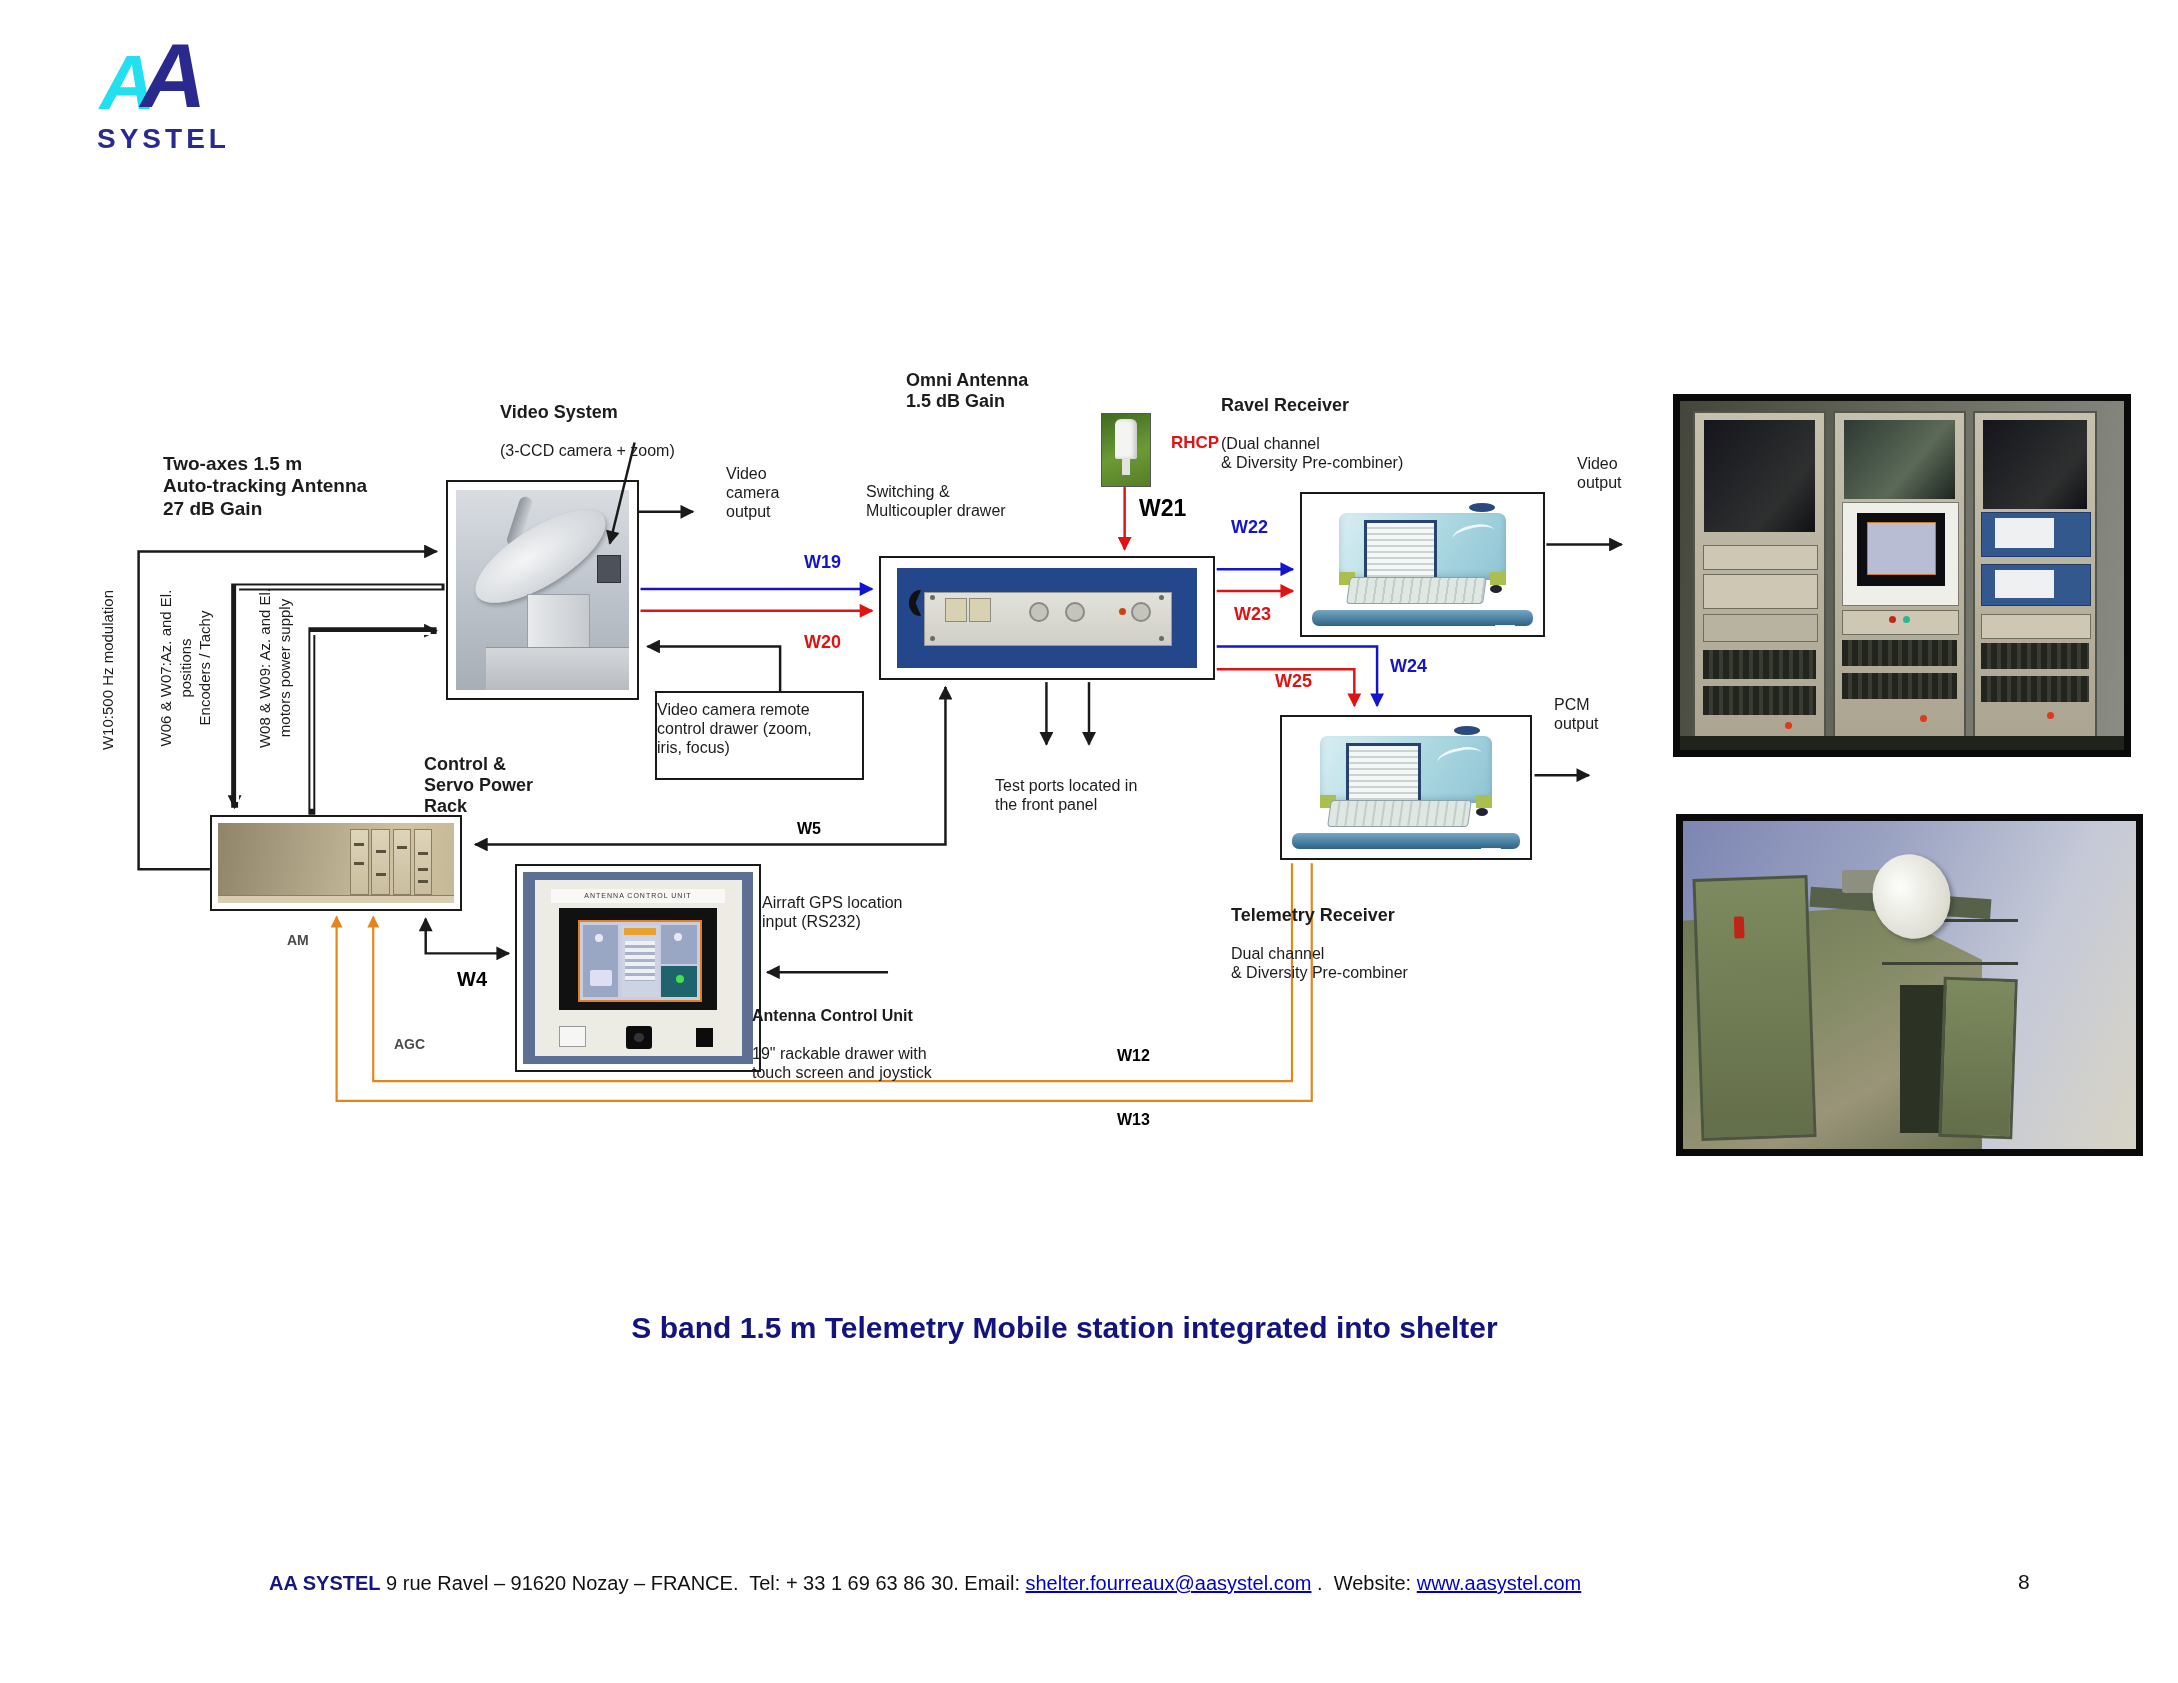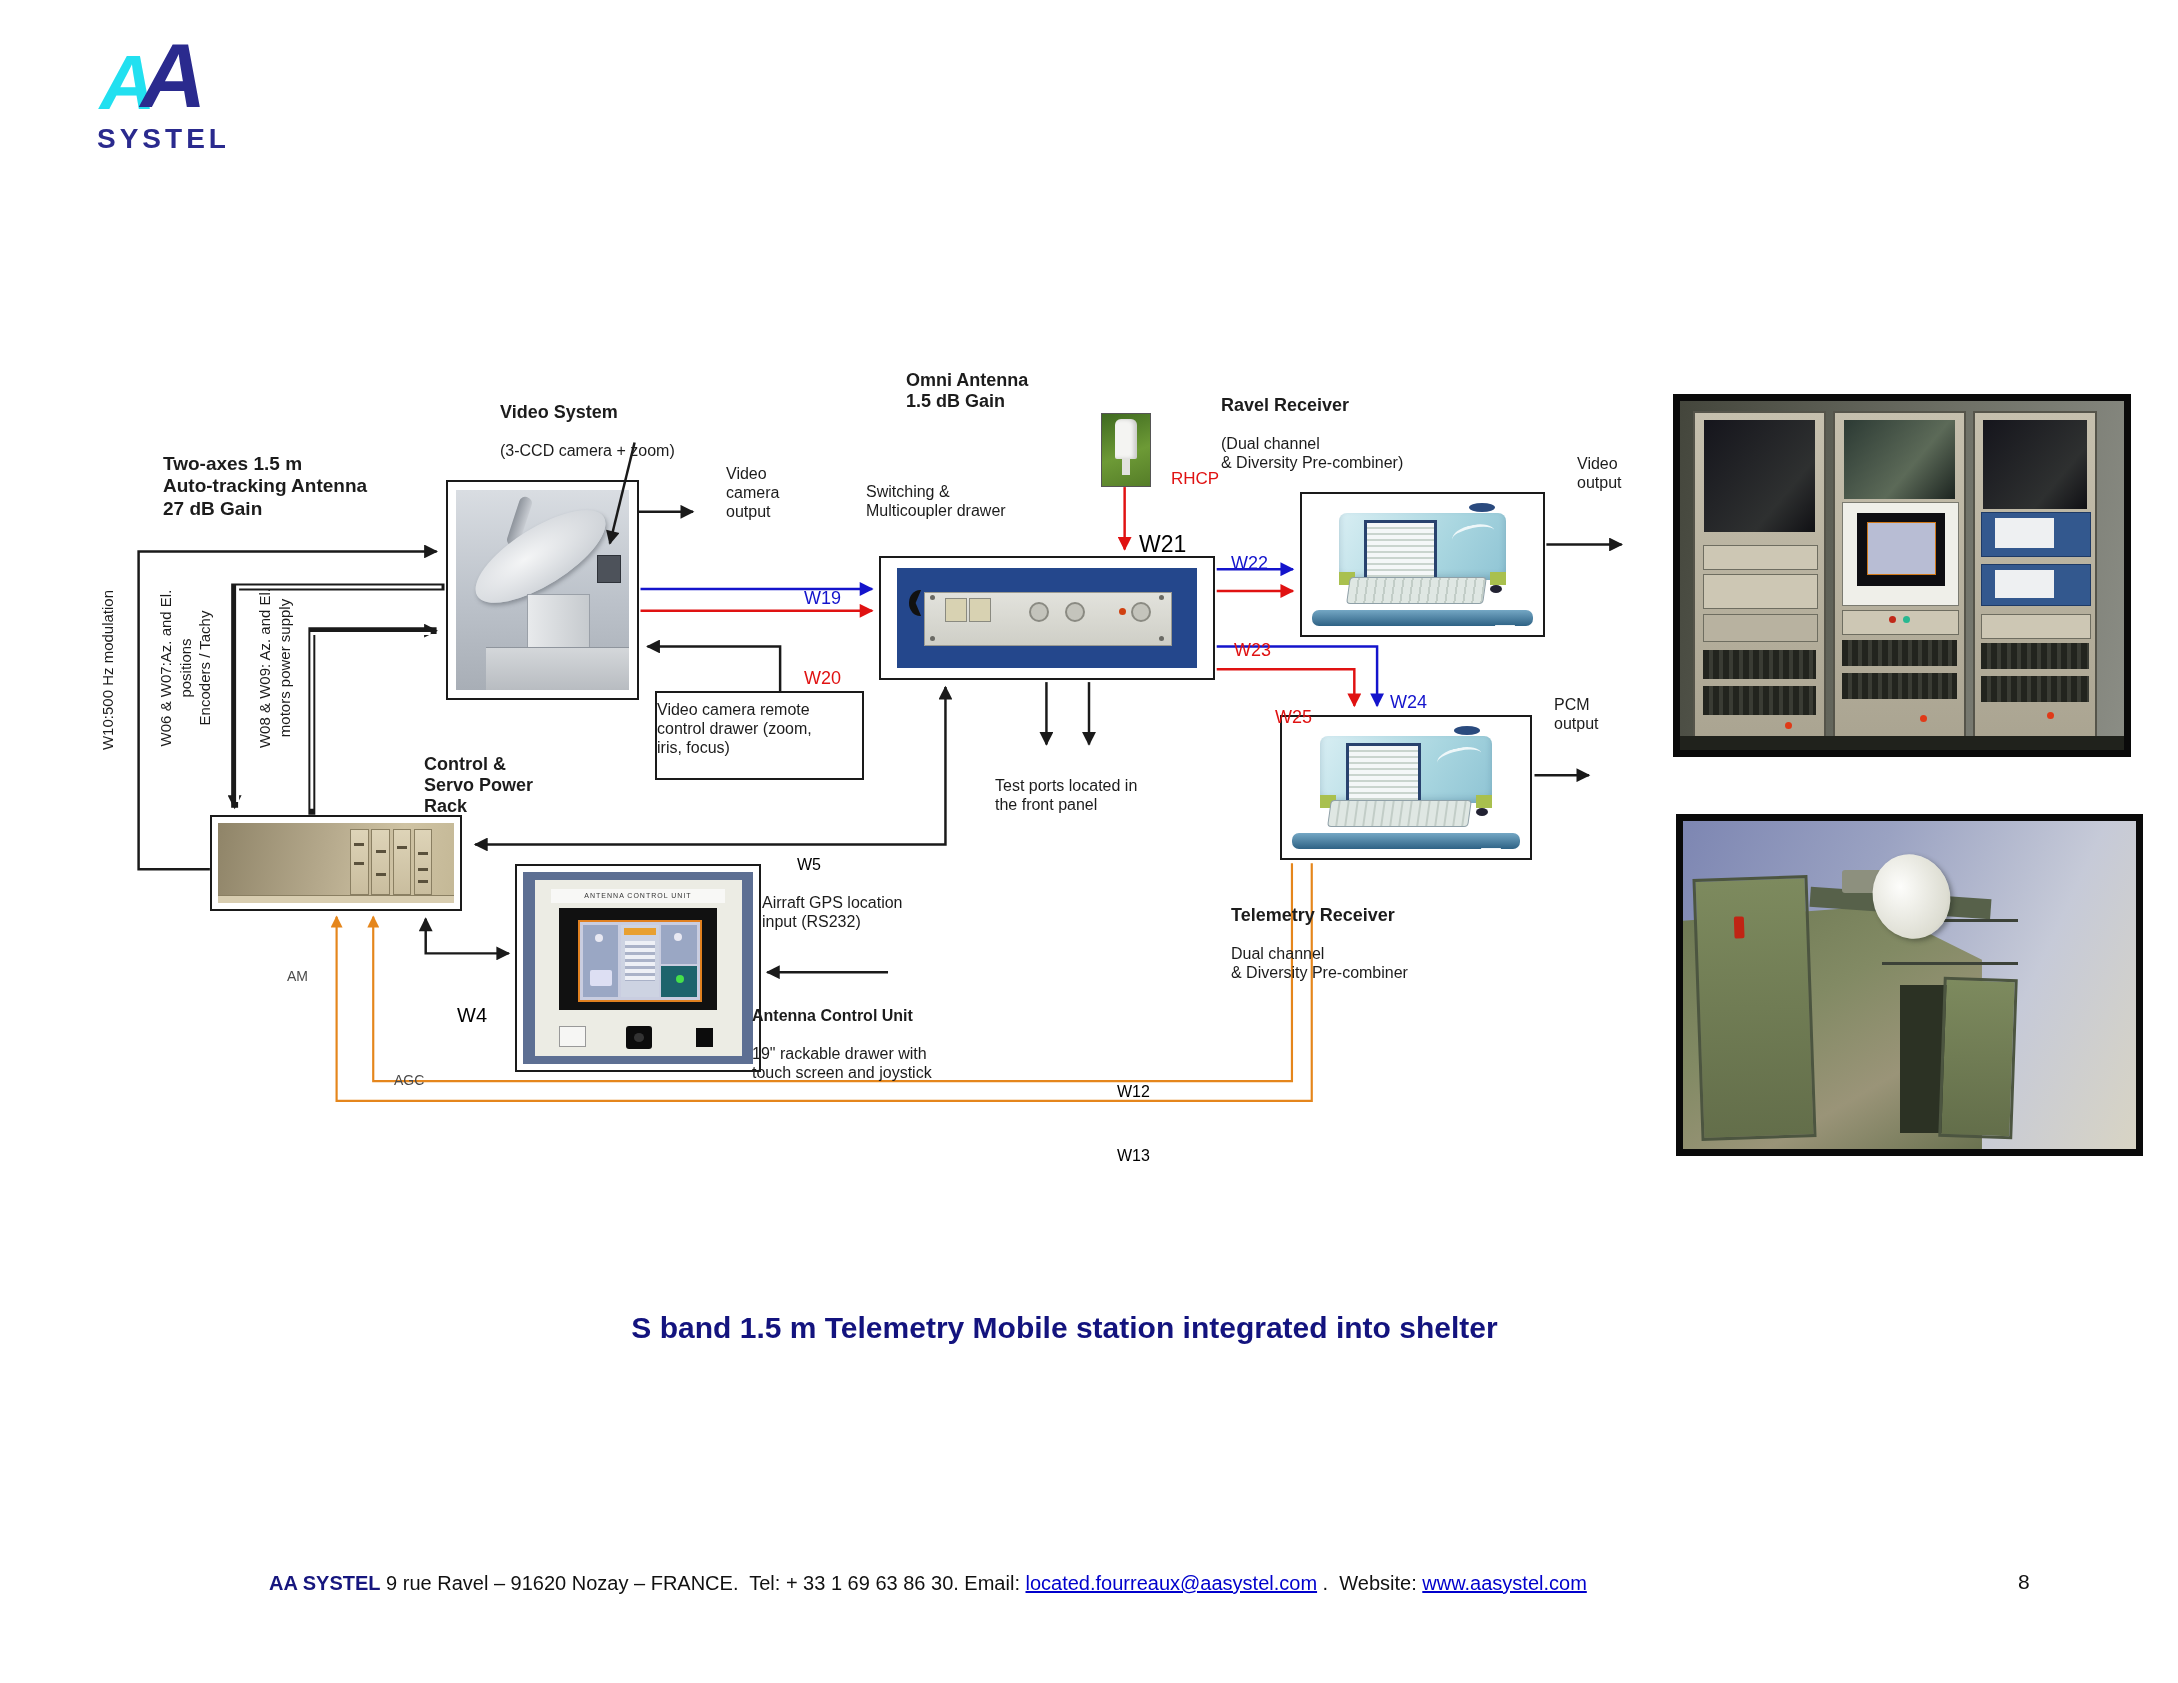--- a/index.html
+++ b/index.html
@@ -6,21 +6,21 @@
   #page{position:relative;width:2178px;height:1683px;background:#fff;overflow:hidden;
         font-family:"Liberation Sans",sans-serif;}
 
   
   .lbl{position:absolute;color:#1c1c1c;font-size:16px;line-height:1.18;white-space:pre-line;}
   .ctr{text-align:left;}
   .bold{font-weight:bold;}
   .navy{color:#16167e;}
   .blue{color:#1414cc;}
   .red{color:#e01212;}
-  .wire{position:absolute;font-weight:normal;font-size:18px;white-space:pre;margin-top:36px;}
+  .wire{position:absolute;font-weight:bold;font-size:18px;white-space:pre;}
   .box{position:absolute;border:2px solid #1a1a1a;background:#fff;box-sizing:border-box;}
   .photoframe{position:absolute;border:7px solid #0a0a0a;background:#777;box-sizing:border-box;overflow:hidden;}
   .vlabel{transform-origin:0 0;transform:rotate(-90deg);text-align:center;}
   svg.overlay{position:absolute;left:0;top:0;z-index:30;}
   .lbl,.wire{z-index:40;}
 
   
   #logo{position:absolute;left:91px;top:16px;width:198px;height:149px;}
   .logo-a{position:absolute;font-weight:bold;transform:skewX(-10deg);line-height:1;}
   #logo-a-cyan{left:10px;top:28px;font-size:77px;color:#22e0f0;}
@@ -461,18 +461,18 @@
 
   <div class="lbl vlabel" style="left:99px;top:790px;width:240px;font-size:15px">W10:500 Hz modulation</div>
   <div class="lbl vlabel" style="left:156px;top:787px;width:238px;font-size:15px;line-height:1.3">W06 &amp; W07:Az. and El.
 positions
 Encoders / Tachy</div>
   <div class="lbl vlabel" style="left:255px;top:787px;width:238px;font-size:15px;line-height:1.3">W08 &amp; W09: Az. and El.
 motors power supply</div>
 
   <div id="caption">S band 1.5 m Telemetry Mobile station integrated into shelter</div>
 
-  <div id="footer"><span class="bold navy">AA SYSTEL</span><span> 9 rue Ravel – 91620 Nozay – FRANCE.  Tel: + 33 1 69 63 86 30. Email: </span><a href="#">located.fourreaux@aasystel.com</a><span> .  Website: </span><a href="#">www.aasystel.com</a></div>
+  <div id="footer"><span class="bold navy">AA SYSTEL</span><span> 9 rue Ravel – 91620 Nozay – FRANCE.  Tel: + 33 1 69 63 86 30. Email: </span><a href="#">shelter.fourreaux@aasystel.com</a><span> .  Website: </span><a href="#">www.aasystel.com</a></div>
 
   <div id="page-num">8</div>
 
 </div>
 
 
 </body></html>

